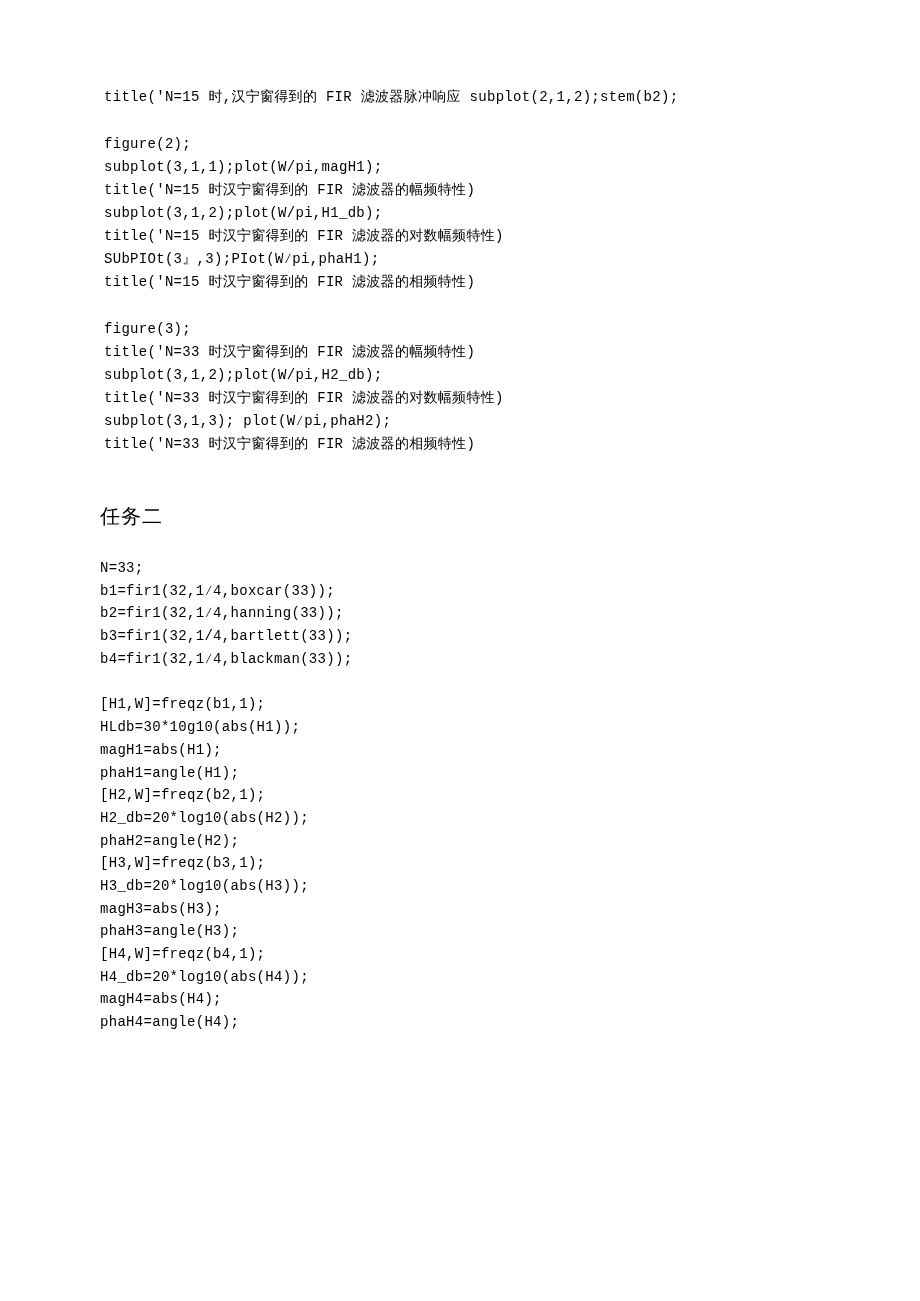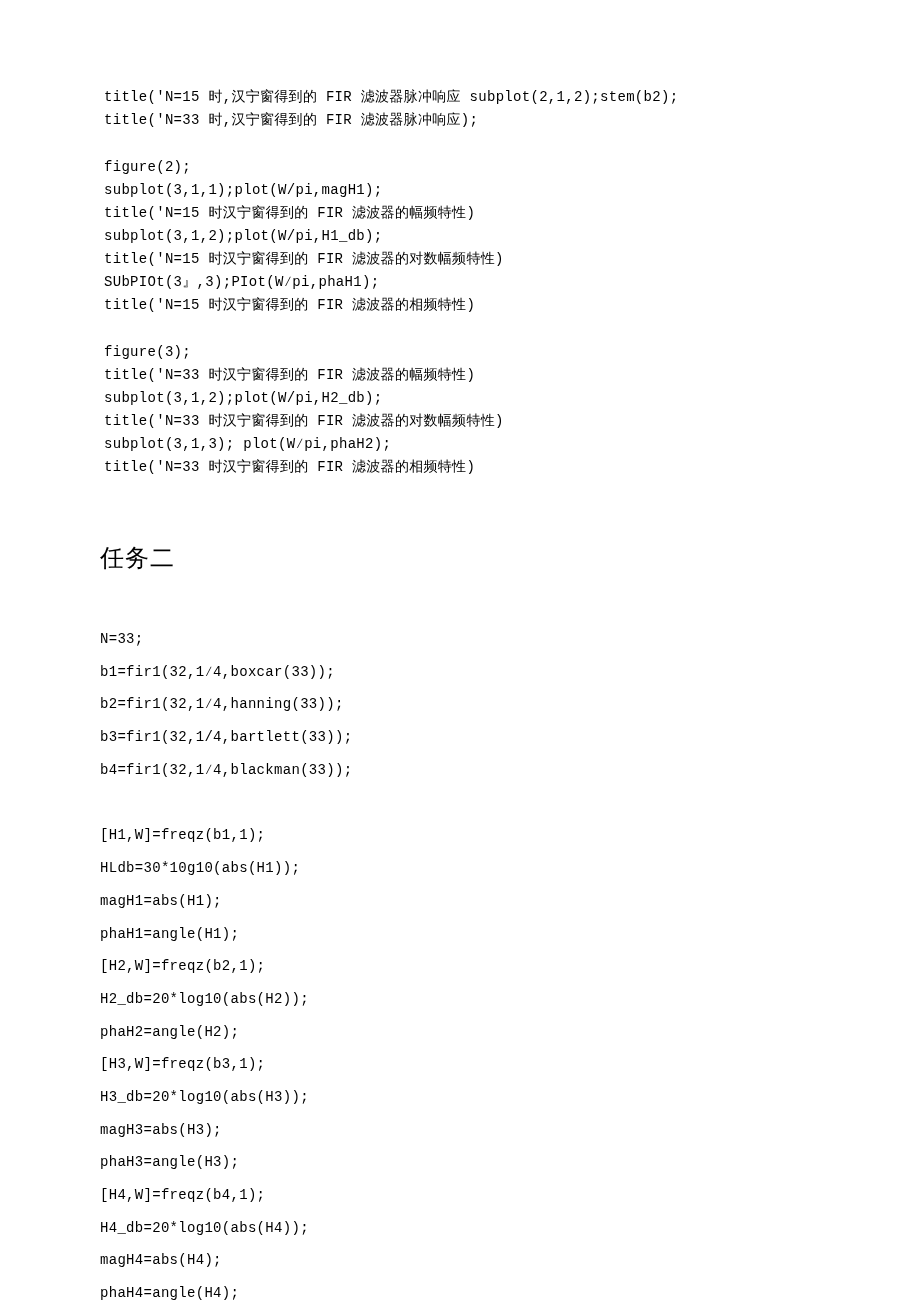--- a/index.html
+++ b/index.html
@@ -21,35 +21,34 @@
     letter-spacing: 0.3px;
   }
   .spacer {
     height: 22px;
   }
   .big-spacer {
     height: 40px;
   }
   .heading {
     font-family: "SimSun", "宋体", serif;
-    font-size: 24px;
-    margin: 20px 0;
+    font-size: 20px;
+    margin: 4px 0;
     letter-spacing: 1px;
   }
   .tight-block .code-line {
     line-height: 1.55;
-    margin: 11px 0;
+    margin: 1px 0;
   }
 </style>
 </head>
 <body>
 
 <div>
   <div class="code-line">title('N=15 时,汉宁窗得到的 FIR 滤波器脉冲响应 subplot(2,1,2);stem(b2);</div>
-  <div class="code-line">title('N=33 时,汉宁窗得到的 FIR 滤波器脉冲响应);</div>
 </div>
 
 <div class="spacer"></div>
 
 <div>
   <div class="code-line">figure(2);</div>
   <div class="code-line">subplot(3,1,1);plot(W/pi,magH1);</div>
   <div class="code-line">title('N=15 时汉宁窗得到的 FIR 滤波器的幅频特性)</div>
   <div class="code-line">subplot(3,1,2);plot(W/pi,H1_db);</div>
   <div class="code-line">title('N=15 时汉宁窗得到的 FIR 滤波器的对数幅频特性)</div>

